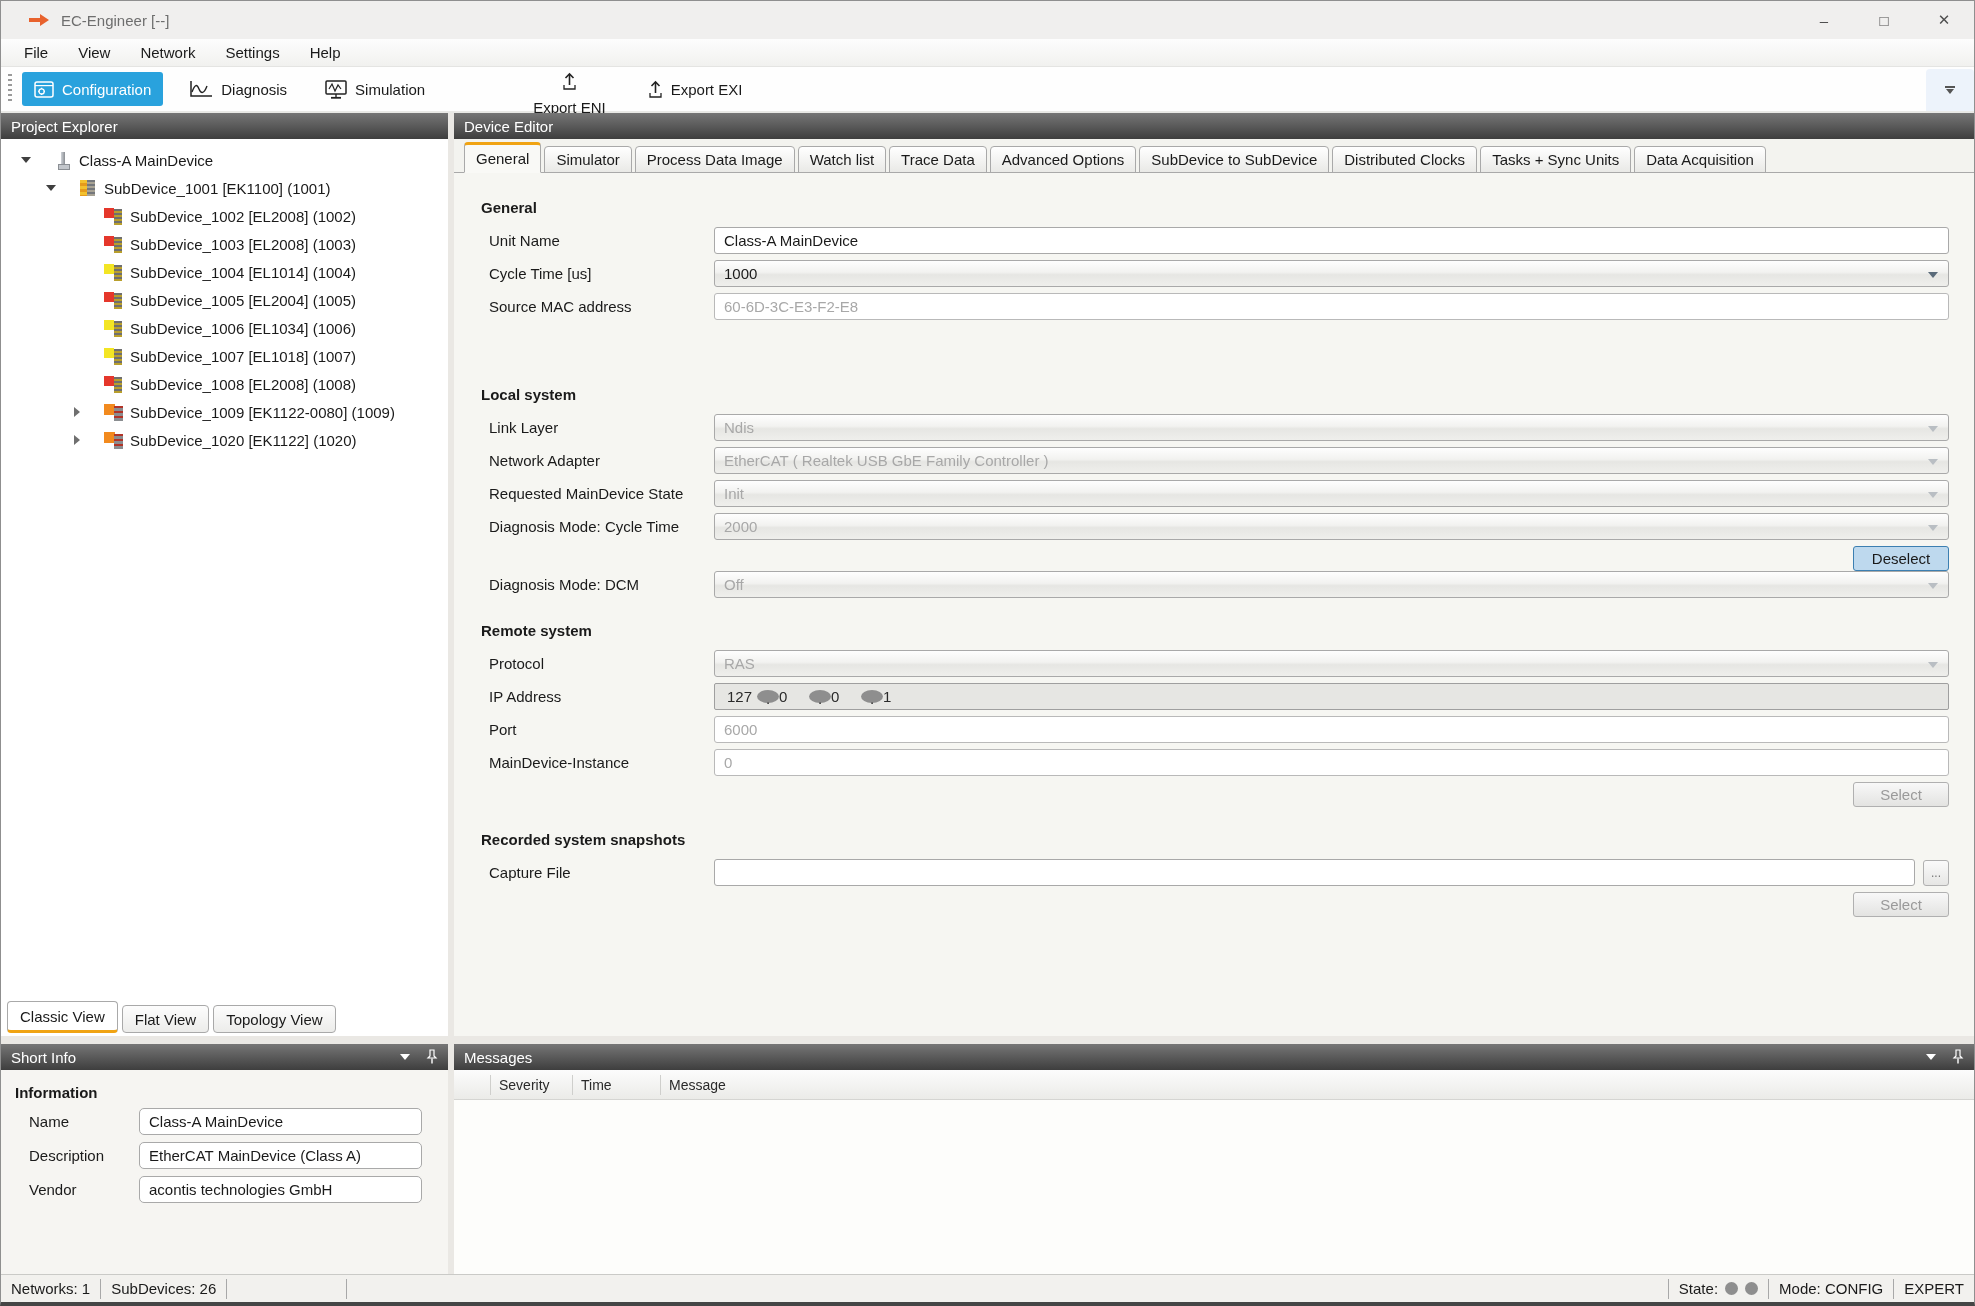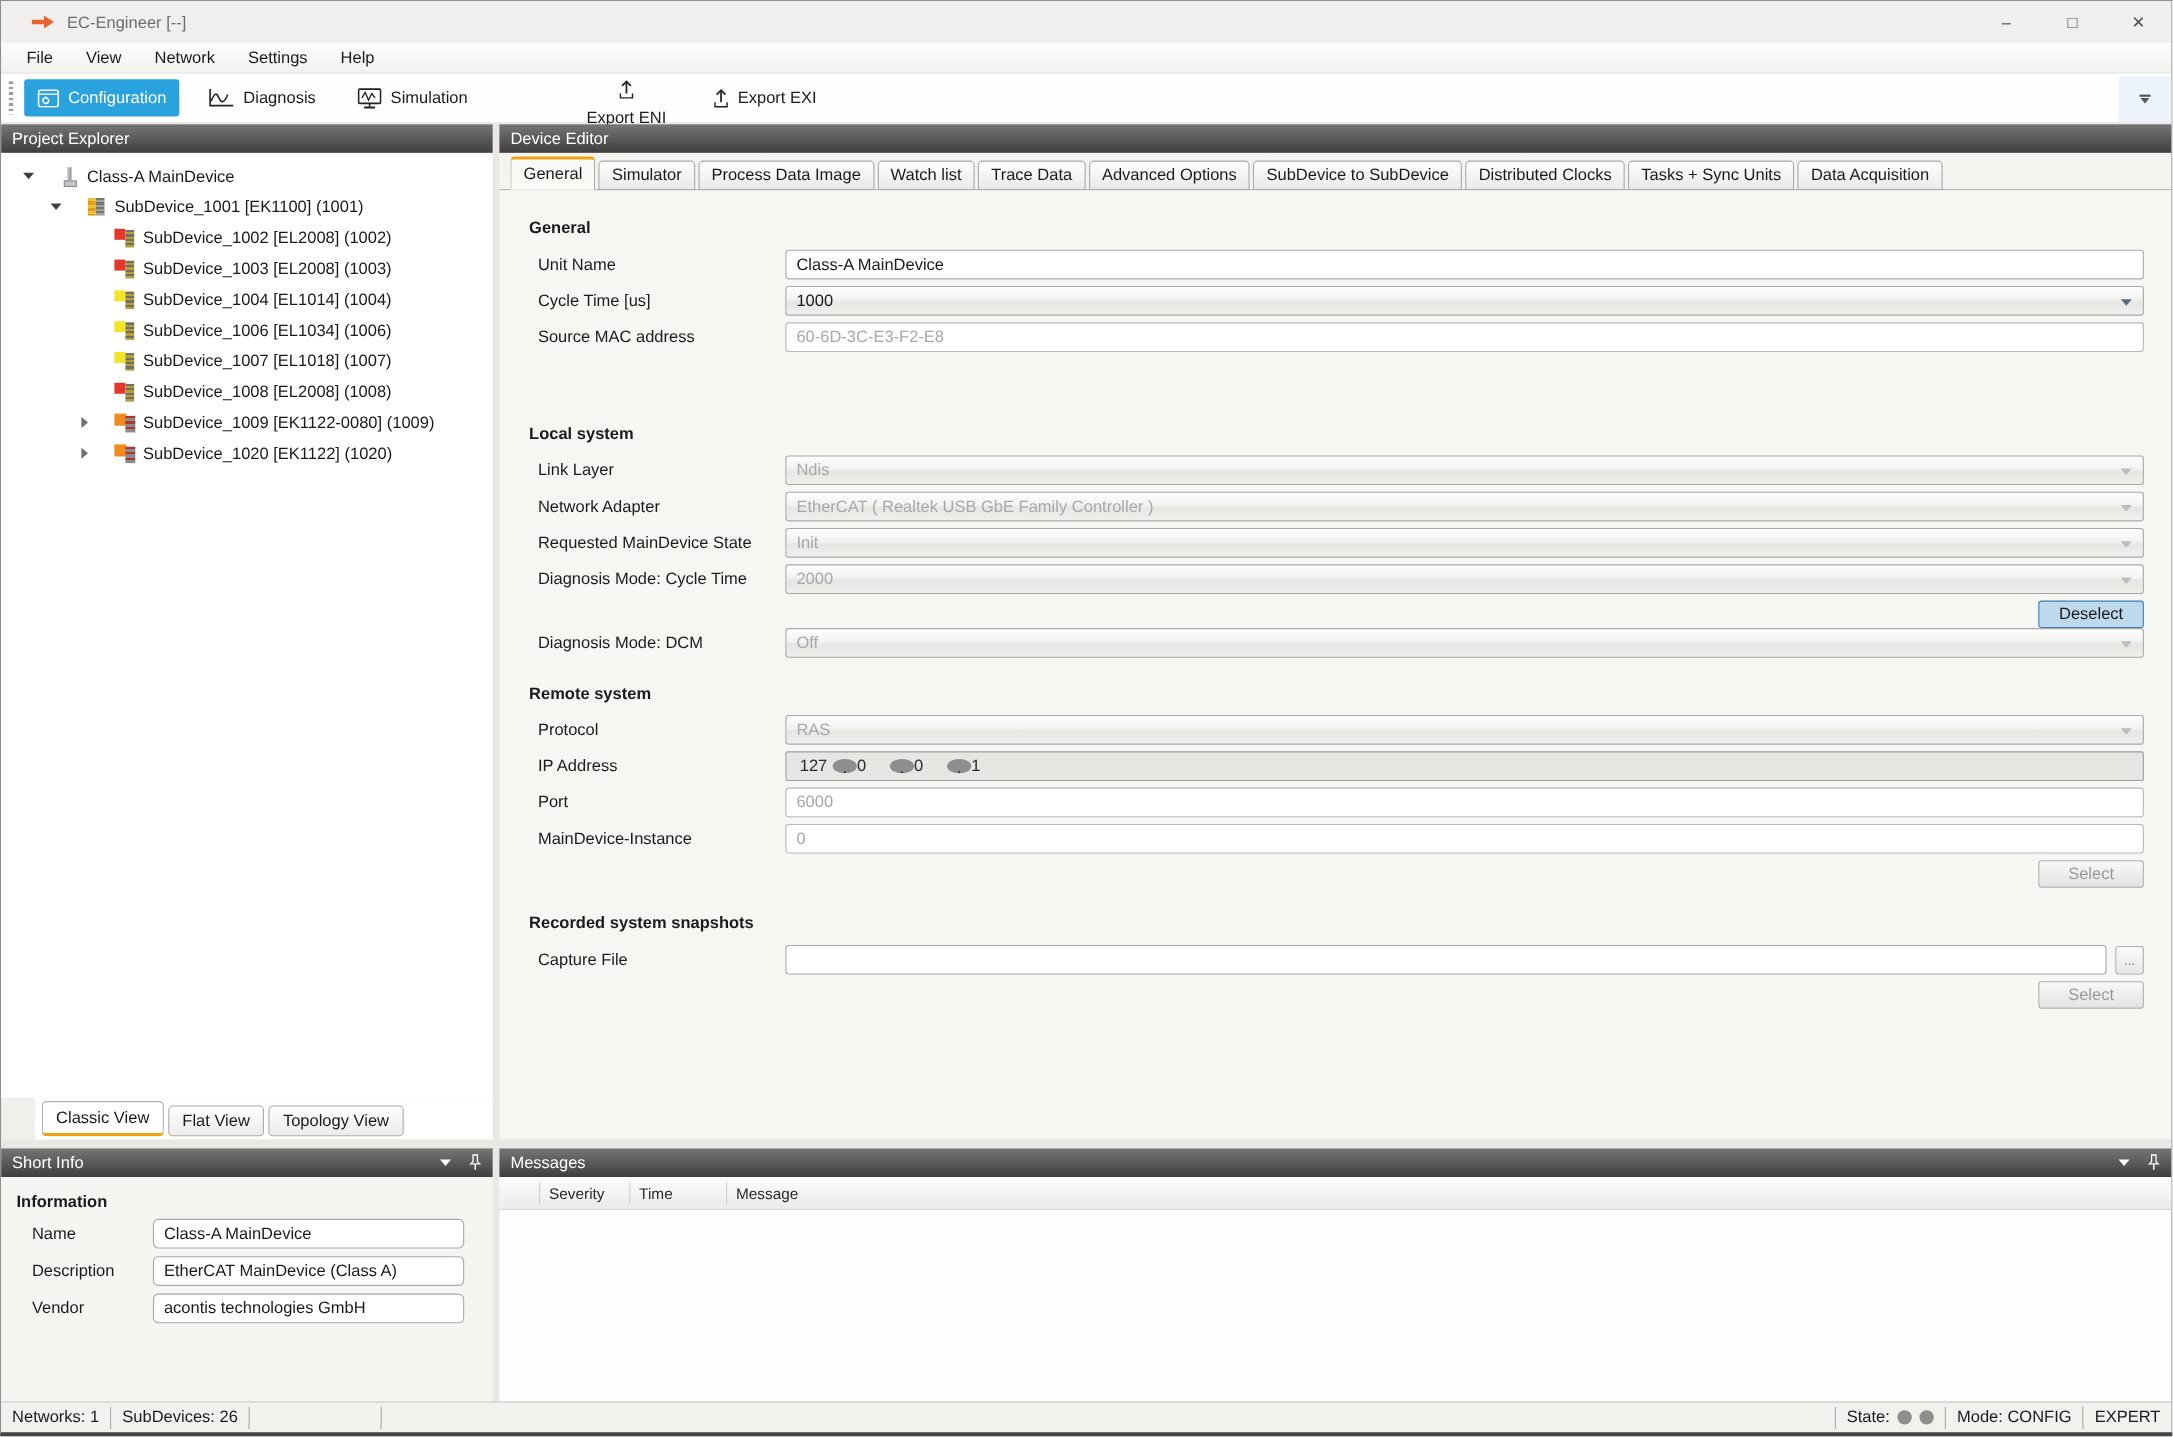--- a/index.html
+++ b/index.html
@@ -56,21 +56,21 @@
   .ic-main-device::after { content:""; position:absolute; left:5px; top:12px; width:10px; height:4px; background:#c3c7cc; border:1px solid #8b8f94; }
   .ic-bus-coupler::before { content:""; position:absolute; left:2px; top:0; width:7px; height:16px; background:repeating-linear-gradient(180deg,#f2c12e 0 3px,#e59a1c 3px 6px); }
   .ic-bus-coupler::after { content:""; position:absolute; left:9px; top:0; width:8px; height:16px; background:repeating-linear-gradient(180deg,#74777b 0 2px,#a7a294 2px 4px); }
   .ic-terminal-red::before { content:""; position:absolute; left:0; top:0; width:10px; height:10px; background:#e5372b; }
   .ic-terminal-red::after, .ic-terminal-yellow::after { content:""; position:absolute; left:10px; top:1px; width:8px; height:16px; background:repeating-linear-gradient(180deg,#6f6f6f 0 2px,#b99f2c 2px 4px); }
   .ic-terminal-yellow::before { content:""; position:absolute; left:0; top:0; width:10px; height:10px; background:#f3e524; }
   .ic-junction-orange::before { content:""; position:absolute; left:0; top:0; width:11px; height:11px; background:#f28a1e; }
   .ic-junction-orange::after { content:""; position:absolute; left:10px; top:2px; width:9px; height:15px; background:repeating-linear-gradient(180deg,#b23327 0 2px,#8a8d90 2px 5px); }
 
   
-  .view-tabs { height:38px; flex:none; background:#fff; display:flex; align-items:flex-end; padding:0 0 3px 6px; gap:4px;margin-left:31px; }
+  .view-tabs { height:38px; flex:none; background:#fff; display:flex; align-items:flex-end; padding:0 0 3px 6px; gap:4px; }
   .view-tab { height:28px; padding:0 12px; display:flex; align-items:center; background:linear-gradient(#fdfdfd,#ececea); border:1px solid #a9a9a9; border-radius:4px; }
   .view-tab.active { background:#fff; border-bottom:3px solid #f0a312; height:32px; }
 
   
   .shortinfo { height:230px; flex:none; display:flex; flex-direction:column; background:#f6f5f2; }
   .si-content { padding:14px 0 0 14px; }
   .si-title { font-weight:bold; }
   .si-row { display:flex; align-items:center; margin-top:7px; }
   .si-row:first-of-type { margin-top:14px; }
   .si-label { width:124px; padding-left:14px; }
@@ -230,20 +230,26 @@
           </div>
           <div class="tree-row lvl2">
             <span class="exp"></span>
             <span class="spacer16"></span>
             <span class="t-ic ic-terminal-yellow"></span>
             <span>SubDevice_1004 [EL1014] (1004)</span>
           </div>
           <div class="tree-row lvl2">
             <span class="exp"></span>
             <span class="spacer16"></span>
+            <span class="t-ic ic-terminal-red"></span>
+            <span>SubDevice_1005 [EL2004] (1005)</span>
+          </div>
+          <div class="tree-row lvl2">
+            <span class="exp"></span>
+            <span class="spacer16"></span>
             <span class="t-ic ic-terminal-yellow"></span>
             <span>SubDevice_1006 [EL1034] (1006)</span>
           </div>
           <div class="tree-row lvl2">
             <span class="exp"></span>
             <span class="spacer16"></span>
             <span class="t-ic ic-terminal-yellow"></span>
             <span>SubDevice_1007 [EL1018] (1007)</span>
           </div>
           <div class="tree-row lvl2">

